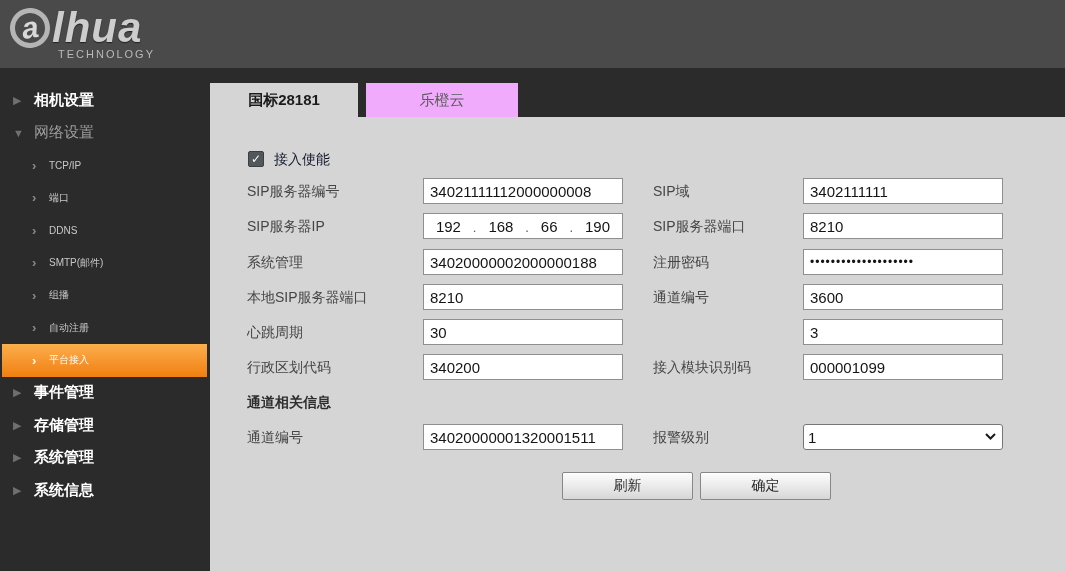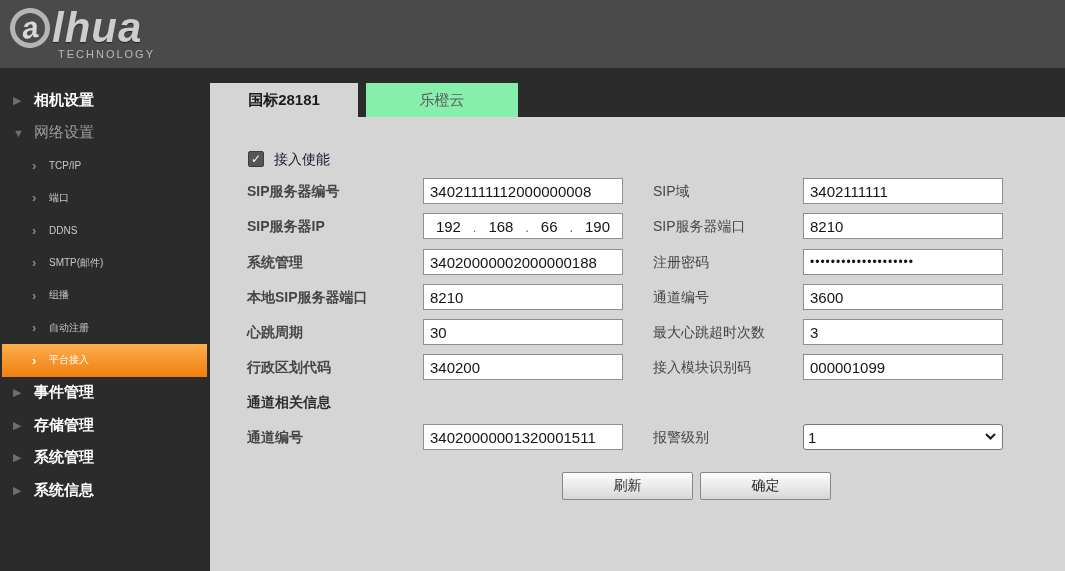--- a/index.html
+++ b/index.html
@@ -29,35 +29,35 @@
   .side-item.sub .slabel { margin-left:7px; font-size:10px; color:#c9c9c9;text-align:right; }
   .side-item.active { background:linear-gradient(#fcae4d,#f07f10); margin:0 3px 0 2px; }
   .side-item.active .chev { color:#ffffff; margin-left:30px; }
   .side-item.active .slabel { color:#ffffff; }
 
   
   .main { position:absolute; left:210px; top:68px; width:855px; height:503px; background:#d5d5d5; }
   .tabband { position:absolute; left:0; top:0; width:949px; height:49px; background:#2b2b2b; display:flex; align-items:flex-end; }
   .tab { height:34px; display:flex; align-items:center; justify-content:center; cursor:pointer; }
   .tab.active { width:148px; background:#d5d5d5; font-size:15px; font-weight:bold; color:#1b1b1b; }
-  .tab.inactive { width:152px; background:#86efac; font-size:15px; color:#5c5c5c; margin-left:8px; }
+  .tab.inactive { width:152px; background:#f0abfc; font-size:15px; color:#5c5c5c; margin-left:8px; }
 
   .content { position:absolute; left:0; top:49px; width:855px; height:454px; background:#d5d5d5; }
 
   
   .cbx { position:absolute; left:38px; top:34px; width:16px; height:16px; background:#54575a;
          border:1px solid #3c3e40; border-radius:2px; color:#fff; font-size:12px; font-weight:bold;
          display:flex; align-items:center; justify-content:center; cursor:pointer; }
   .cbx-label { position:absolute; left:64px; top:34px; font-size:14px; color:#0f172a; line-height:16px; }
 
   .flabel { position:absolute; font-size:14px; color:#454545; height:26px; line-height:26px; white-space:nowrap; }
   .finput { position:absolute; width:200px; height:26px; border:1px solid #8f8f8f; background:#ffffff;
             font-family:"Liberation Sans","DejaVu Sans",sans-serif; font-size:15px; color:#141414; padding:0 6px; }
   .finput.pwd { font-size:12px; letter-spacing:1px; }
-  .lcol-label { left:37px;font-weight:bold; }  .lcol-input { left:213px; }
+  .lcol-label { left:37px; }  .lcol-input { left:213px; }
   .rcol-label { left:443px; } .rcol-input { left:593px; }
 
   .ipbox { position:absolute; left:213px; width:200px; height:26px; border:1px solid #8f8f8f; background:#fff;
            display:flex; align-items:center; justify-content:space-evenly; font-size:15px; color:#141414; cursor:text; }
   .ipbox .dot { color:#5a5a5a; font-size:13px; align-self:flex-end; line-height:20px; }
 
   .section { position:absolute; left:37px; top:277px; font-size:14px; font-weight:bold; color:#2e2e2e; }
 
   .selwrap { position:absolute; left:593px; top:307px; width:200px; height:26px; }
   .selwrap select { width:100%; height:100%; border:1px solid #767676; border-radius:3px; background:#fff;
@@ -174,21 +174,20 @@
       <div class="flabel rcol-label" style="top:132px">注册密码</div>
       <input class="finput rcol-input pwd" style="top: 132px;" value="••••••••••••••••••••">
 
       <div class="flabel lcol-label" style="top:167px">本地SIP服务器端口</div>
       <input class="finput lcol-input" style="top: 167px;" value="8210">
       <div class="flabel rcol-label" style="top:167px">通道编号</div>
       <input class="finput rcol-input" style="top: 167px;" value="3600">
 
       <div class="flabel lcol-label" style="top:202px">心跳周期</div>
       <input class="finput lcol-input" style="top: 202px;" value="30">
-      <div class="flabel rcol-label" style="top:202px">最大心跳超时次数</div>
       <input class="finput rcol-input" style="top: 202px;" value="3">
 
       <div class="flabel lcol-label" style="top:237px">行政区划代码</div>
       <input class="finput lcol-input" style="top: 237px;" value="340200">
       <div class="flabel rcol-label" style="top:237px">接入模块识别码</div>
       <input class="finput rcol-input" style="top: 237px;" value="000001099">
 
       <div class="section">通道相关信息</div>
 
       <div class="flabel lcol-label" style="top:307px">通道编号</div>

